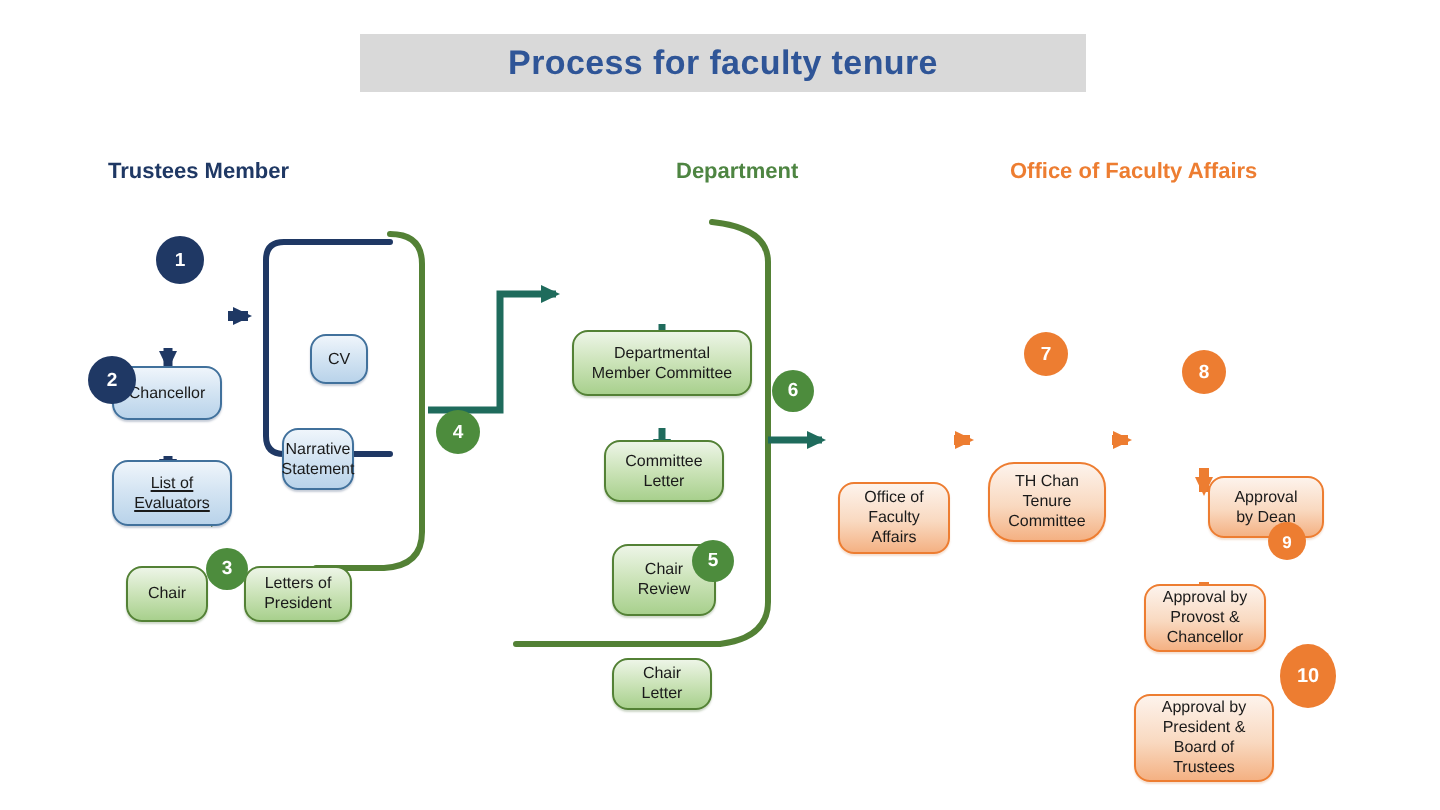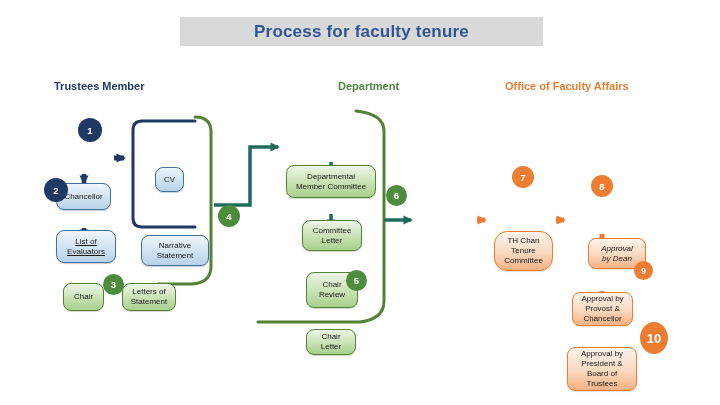--- a/index.html
+++ b/index.html
@@ -88,54 +88,57 @@
   <div class="banner">
     <span class="title">Process for faculty tenure</span>
   </div>
 
   <div class="col-header faculty">Trustees Member</div>
   <div class="col-header department">Department</div>
   <div class="col-header office">Office of Faculty Affairs</div>
 
   <div class="node blue" style="left:56px;top:145px;width:55px;height:27px;">Chancellor</div>
   <div class="node blue" style="left:155px;top:129px;width:29px;height:25px;">CV</div>
-  <div class="node blue" style="left:141px;top:197px;width:68px;height:31px;">Narrative
+  <div class="node blue" style="left:141px;top:176px;width:36px;height:31px;">Narrative
 Statement</div>
   <div class="node blue" style="left:56px;top:192px;width:60px;height:33px;text-decoration:underline;">List of
 Evaluators</div>
   <div class="node green" style="left:63px;top:245px;width:41px;height:28px;">Chair</div>
   <div class="node green" style="left:122px;top:245px;width:54px;height:28px;">Letters of
-Statement</div>
+President</div>
 
   <div class="node green" style="left:286px;top:127px;width:90px;height:33px;">Departmental
 Member Committee</div>
   <div class="node green" style="left:302px;top:182px;width:60px;height:31px;">Committee
 Letter</div>
   <div class="node green" style="left:306px;top:234px;width:52px;height:36px;">Chair
 Review</div>
   <div class="node green" style="left:306px;top:291px;width:50px;height:26px;">Chair
 Letter</div>
 
+  <div class="node orange" style="left:419px;top:203px;width:56px;height:36px;">Office of
+Faculty
+Affairs</div>
   <div class="node orange" style="left:494px;top:193px;width:59px;height:40px;border-radius:13px;">TH Chan
 Tenure
 Committee</div>
-  <div class="node orange" style="left:588px;top:200px;width:58px;height:31px;font-style:italic;">Approval
+  <div class="node orange" style="left:604px;top:200px;width:58px;height:31px;">Approval
 by Dean</div>
   <div class="node orange" style="left:572px;top:254px;width:61px;height:34px;">Approval by
 Provost &amp;
 Chancellor</div>
   <div class="node orange" style="left:567px;top:309px;width:70px;height:44px;">Approval by
 President &amp;
 Board of
 Trustees</div>
 
   <div class="badge navy" style="left:78px;top:118px;width:24px;height:24px;">1</div>
   <div class="badge navy" style="left:44px;top:178px;width:24px;height:24px;">2</div>
   <div class="badge green" style="left:103px;top:274px;width:21px;height:21px;">3</div>
   <div class="badge green" style="left:218px;top:205px;width:22px;height:22px;">4</div>
   <div class="badge green" style="left:346px;top:270px;width:21px;height:21px;">5</div>
   <div class="badge green" style="left:386px;top:185px;width:21px;height:21px;">6</div>
   <div class="badge orange" style="left:512px;top:166px;width:22px;height:22px;">7</div>
   <div class="badge orange" style="left:591px;top:175px;width:22px;height:22px;">8</div>
   <div class="badge orange" style="left:634px;top:261px;width:19px;height:19px;font-size:8.5px;">9</div>
-  <div class="badge orange" style="left:640px;top:322px;width:28px;height:32px;border-radius:50%;font-size:13px;">10</div>
+  <div class="badge orange" style="left:640px;top:322px;width:28px;height:32px;border-radius:50%;font-size:10px;">10</div>
 
 </div>
 
 </body></html>

